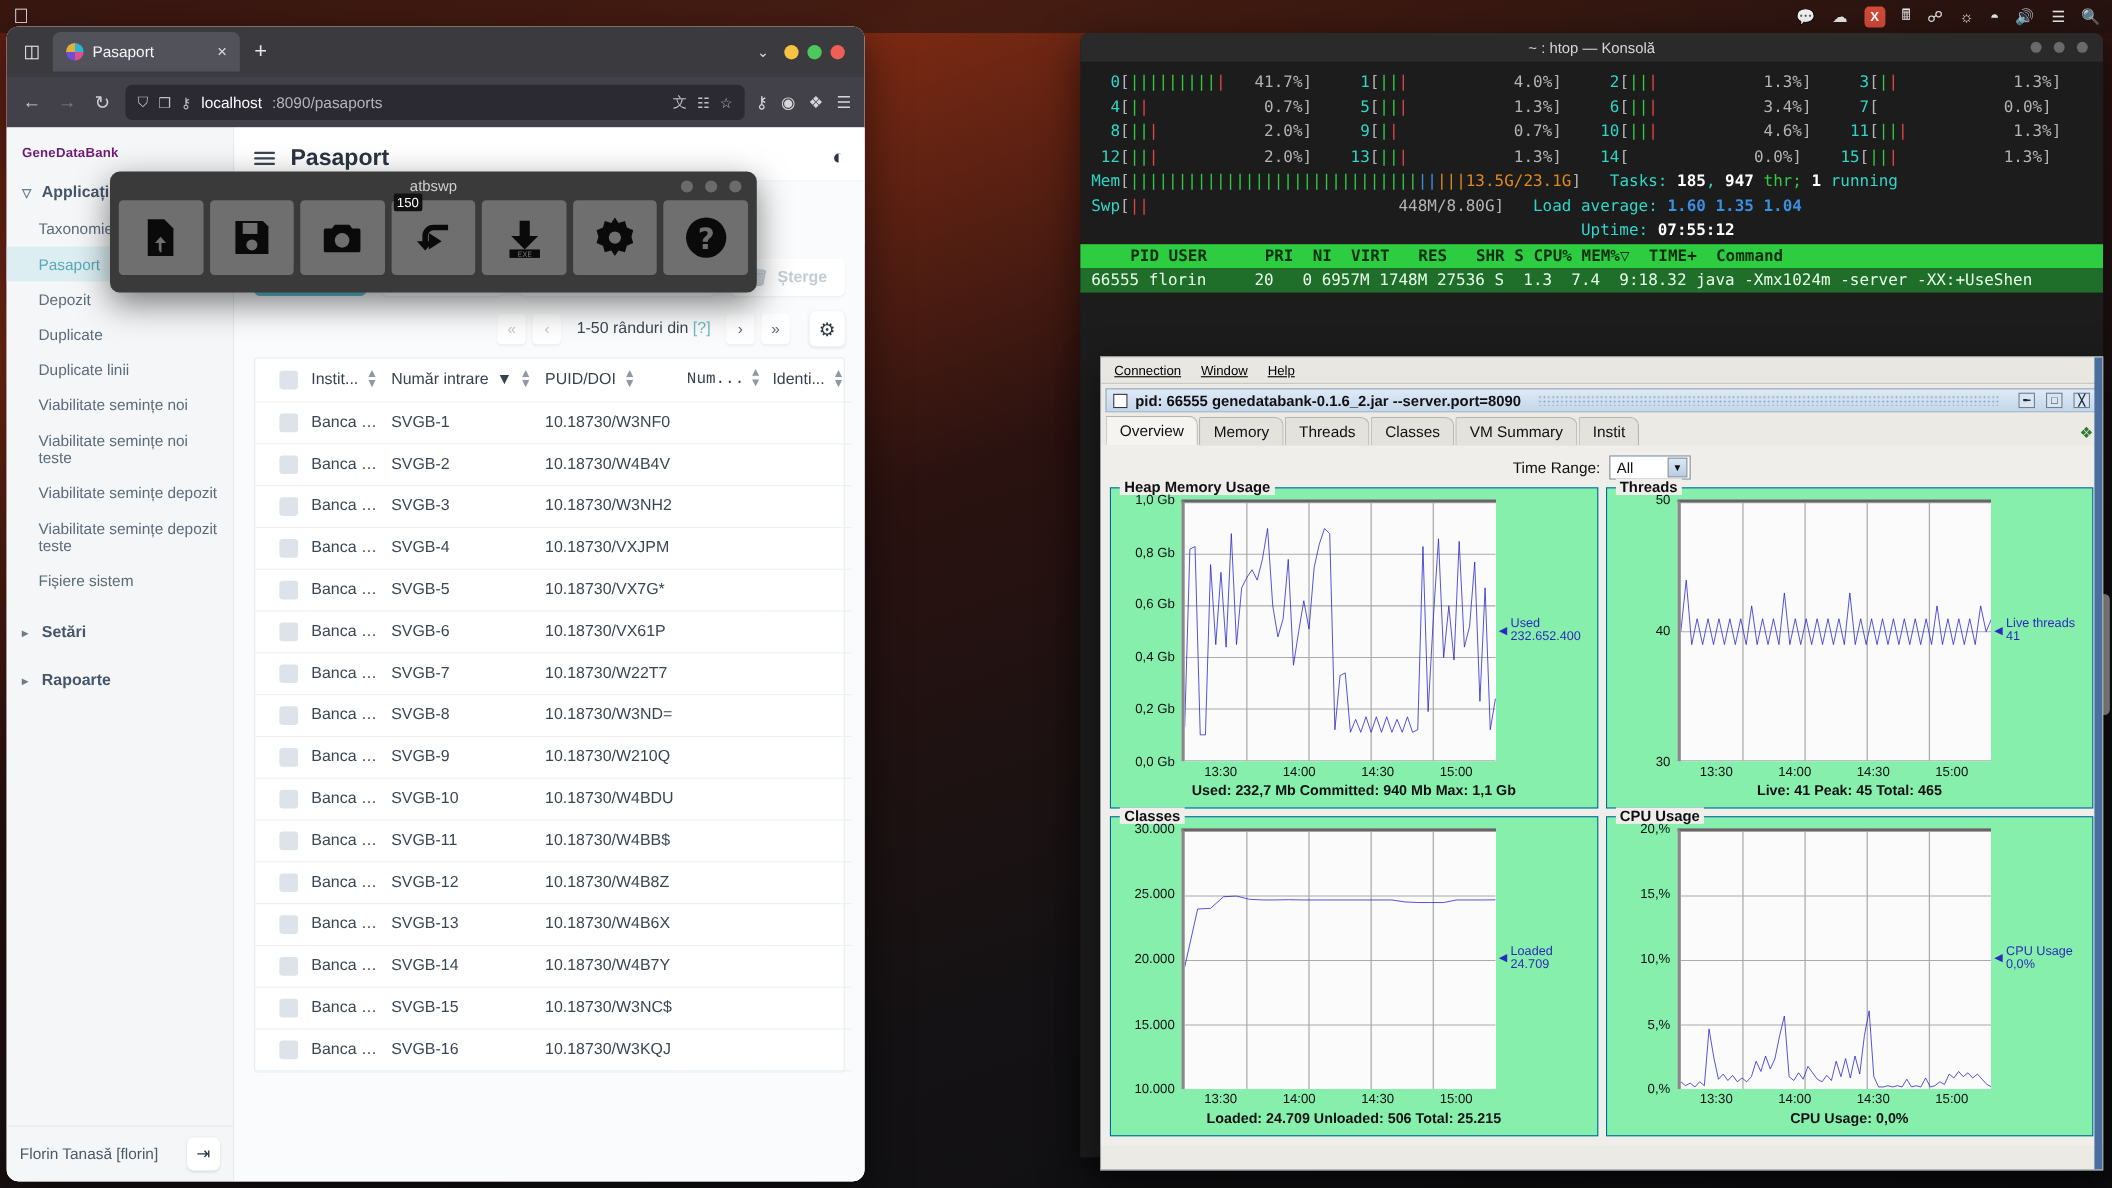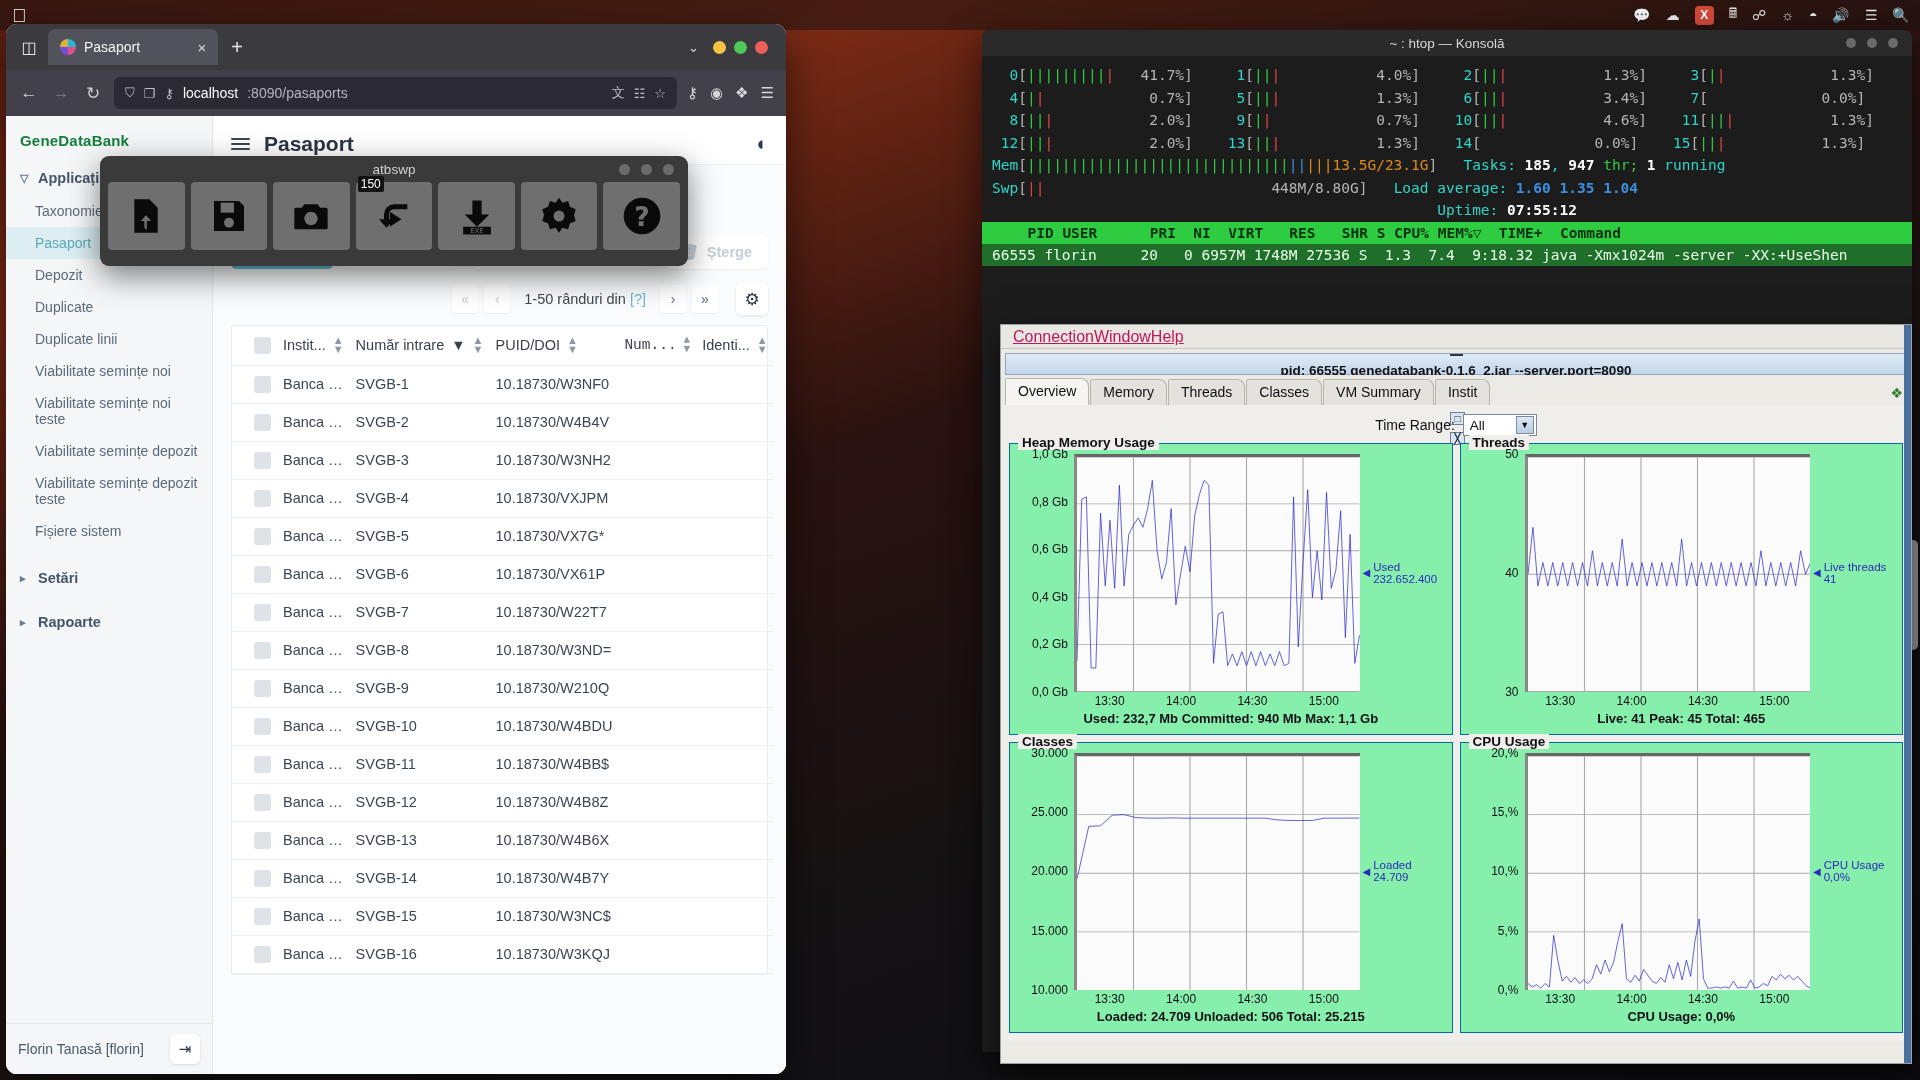--- a/index.html
+++ b/index.html
@@ -82,21 +82,21 @@
   .urlbar .ic { color: #bfbfc7; font-size: 13px; }
   .navright { display:flex; align-items:center; gap: 12px; color:#d5d5da; font-size: 15px; }
 
   
   .page { display: flex; height: calc(1050px - 92px); background: #ffffff; }
   .sidebar {
     width: 207px; background: #f4f6f8; border-right: 1px solid #e3e7eb;
     display: flex; flex-direction: column; flex: 0 0 207px;
   }
   .brand {
-    font-size: 15px; font-weight: bold; color: #15803d;
+    font-size: 12px; font-weight: bold; color: #701a75;
     padding: 16px 0 12px 14px; letter-spacing: .2px;
   }
   .nav-group {
     display:flex; align-items:center; gap: 8px; padding: 9px 14px;
     font-size: 14.5px; font-weight: bold; color: #46566a;
   }
   .nav-group .caret { font-size: 11px; color:#6b7a8d; width:10px; }
   .nav-item {
     padding: 8px 14px 8px 29px; font-size: 14px; color: #5b6b7c;
   }
@@ -246,30 +246,30 @@
     border: 1px solid #9aa0a6;
   }
   .jc-titlebar {
     height: 26px; background:#1d1d1d; color:#cfcfcf; font-size: 13.5px;
     display:flex; align-items:center; justify-content:center; position:relative;
   }
   .jc-dots { position:absolute; right: 16px; display:flex; gap:11px; }
   .jc-dots i { width: 10px; height:10px; border-radius:50%; background:#6a6a6a; display:block;}
   .jc-menubar {
     height: 24px; background:#e9e7e1; border-bottom:1px solid #c9c6bf;
-    display:flex; align-items:center; padding: 0 12px;
-    font-size: 16px; color:#be185d;
+    display:flex; align-items:center; gap: 18px; padding: 0 12px;
+    font-size: 12px; color:#000000;
   }
   .jc-menubar u { text-decoration: underline; }
   .jc-internal-title {
     height: 22px; margin: 4px 4px 0 4px;
     background: linear-gradient(#dfeaf6,#c3d6ea);
     border: 1px solid #8ea6bf;
     display:flex; align-items:center; gap:7px; padding: 0 6px;
-    font-size: 13.5px; color:#101014; font-weight: bold; flex-direction: column;
+    font-size: 13.5px; color:#101014; font-weight: bold;
   }
   .jc-internal-title .docico {
     width: 13px; height: 13px; border:1px solid #334; background:#fff;
   }
   .jc-internal-title .spacerfill {
     flex: 1; height: 10px;
     background-image: radial-gradient(#9fb6cd 35%, transparent 36%);
     background-size: 4px 4px; margin: 0 8px;
   }
   .jc-wbtn {

